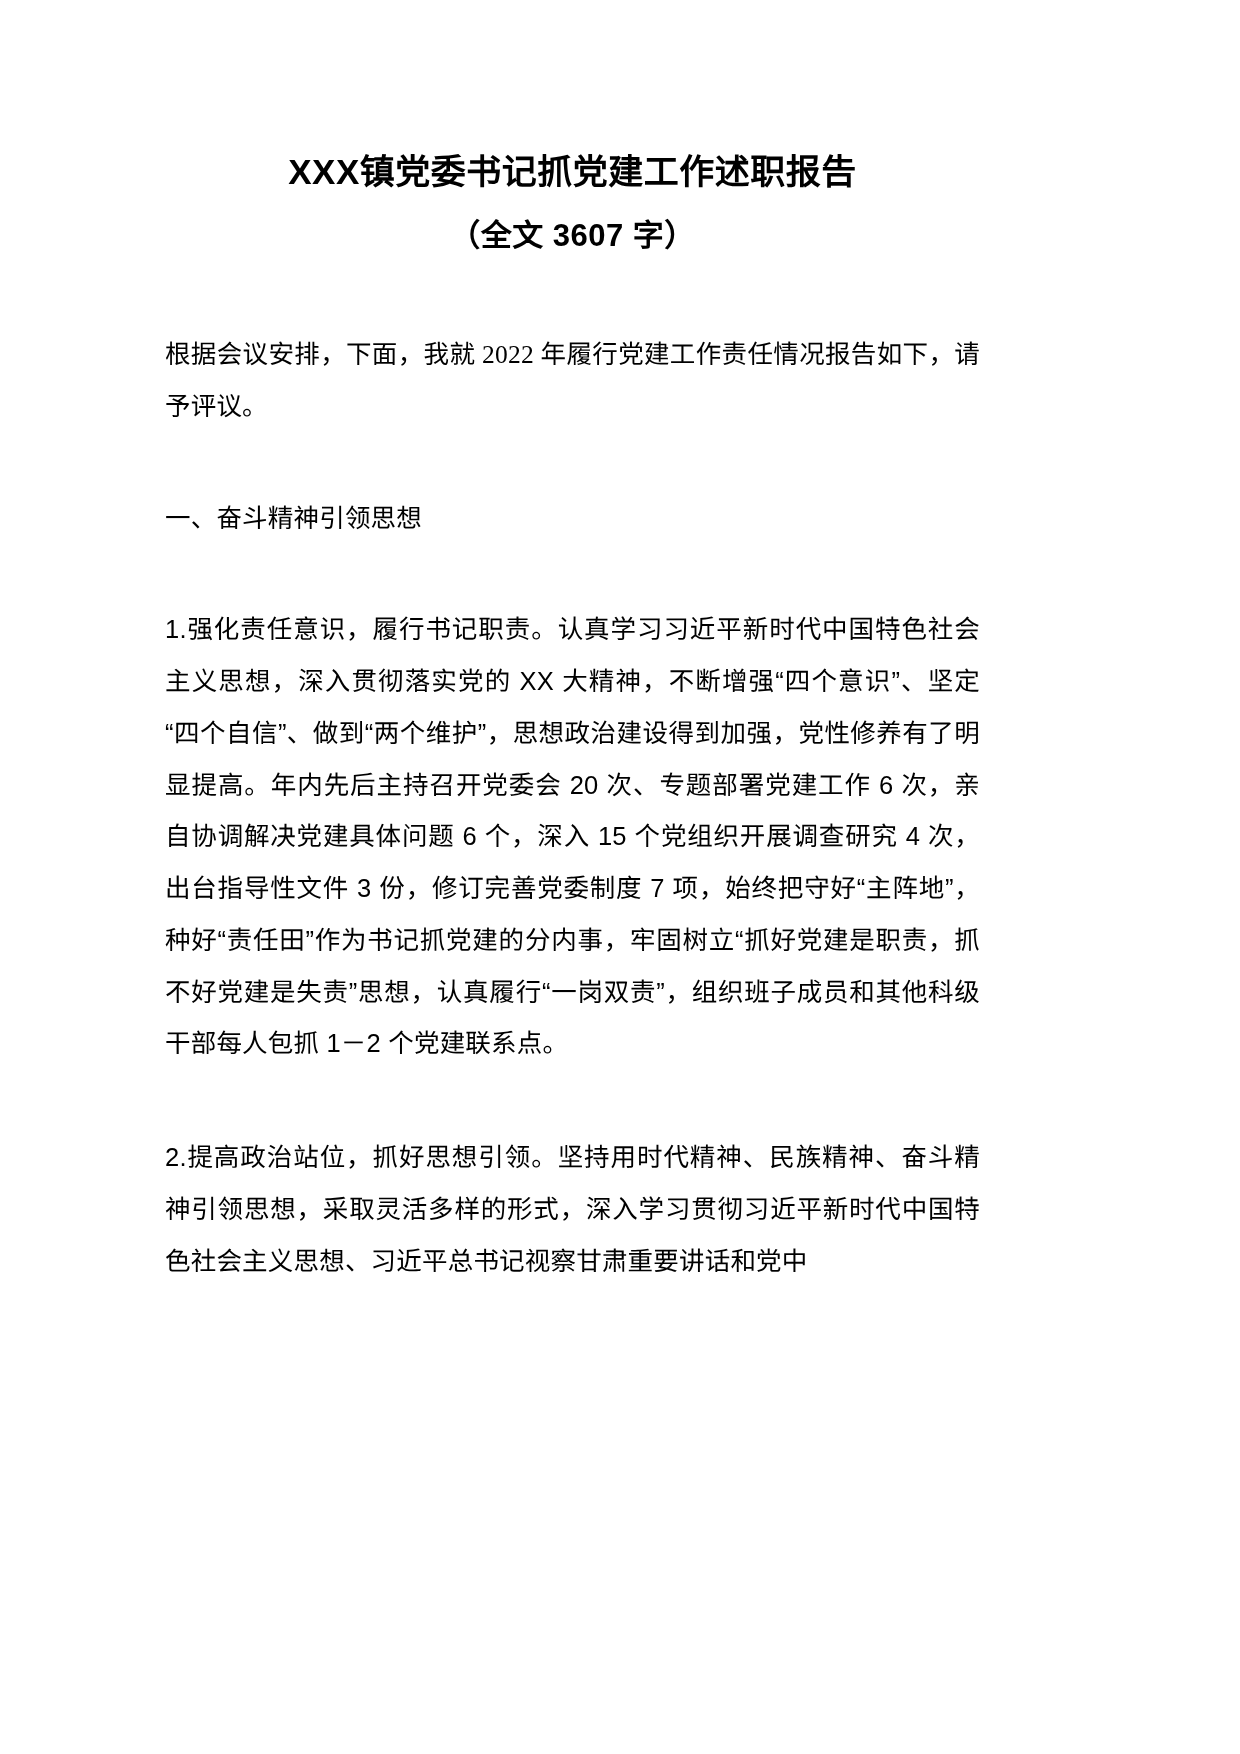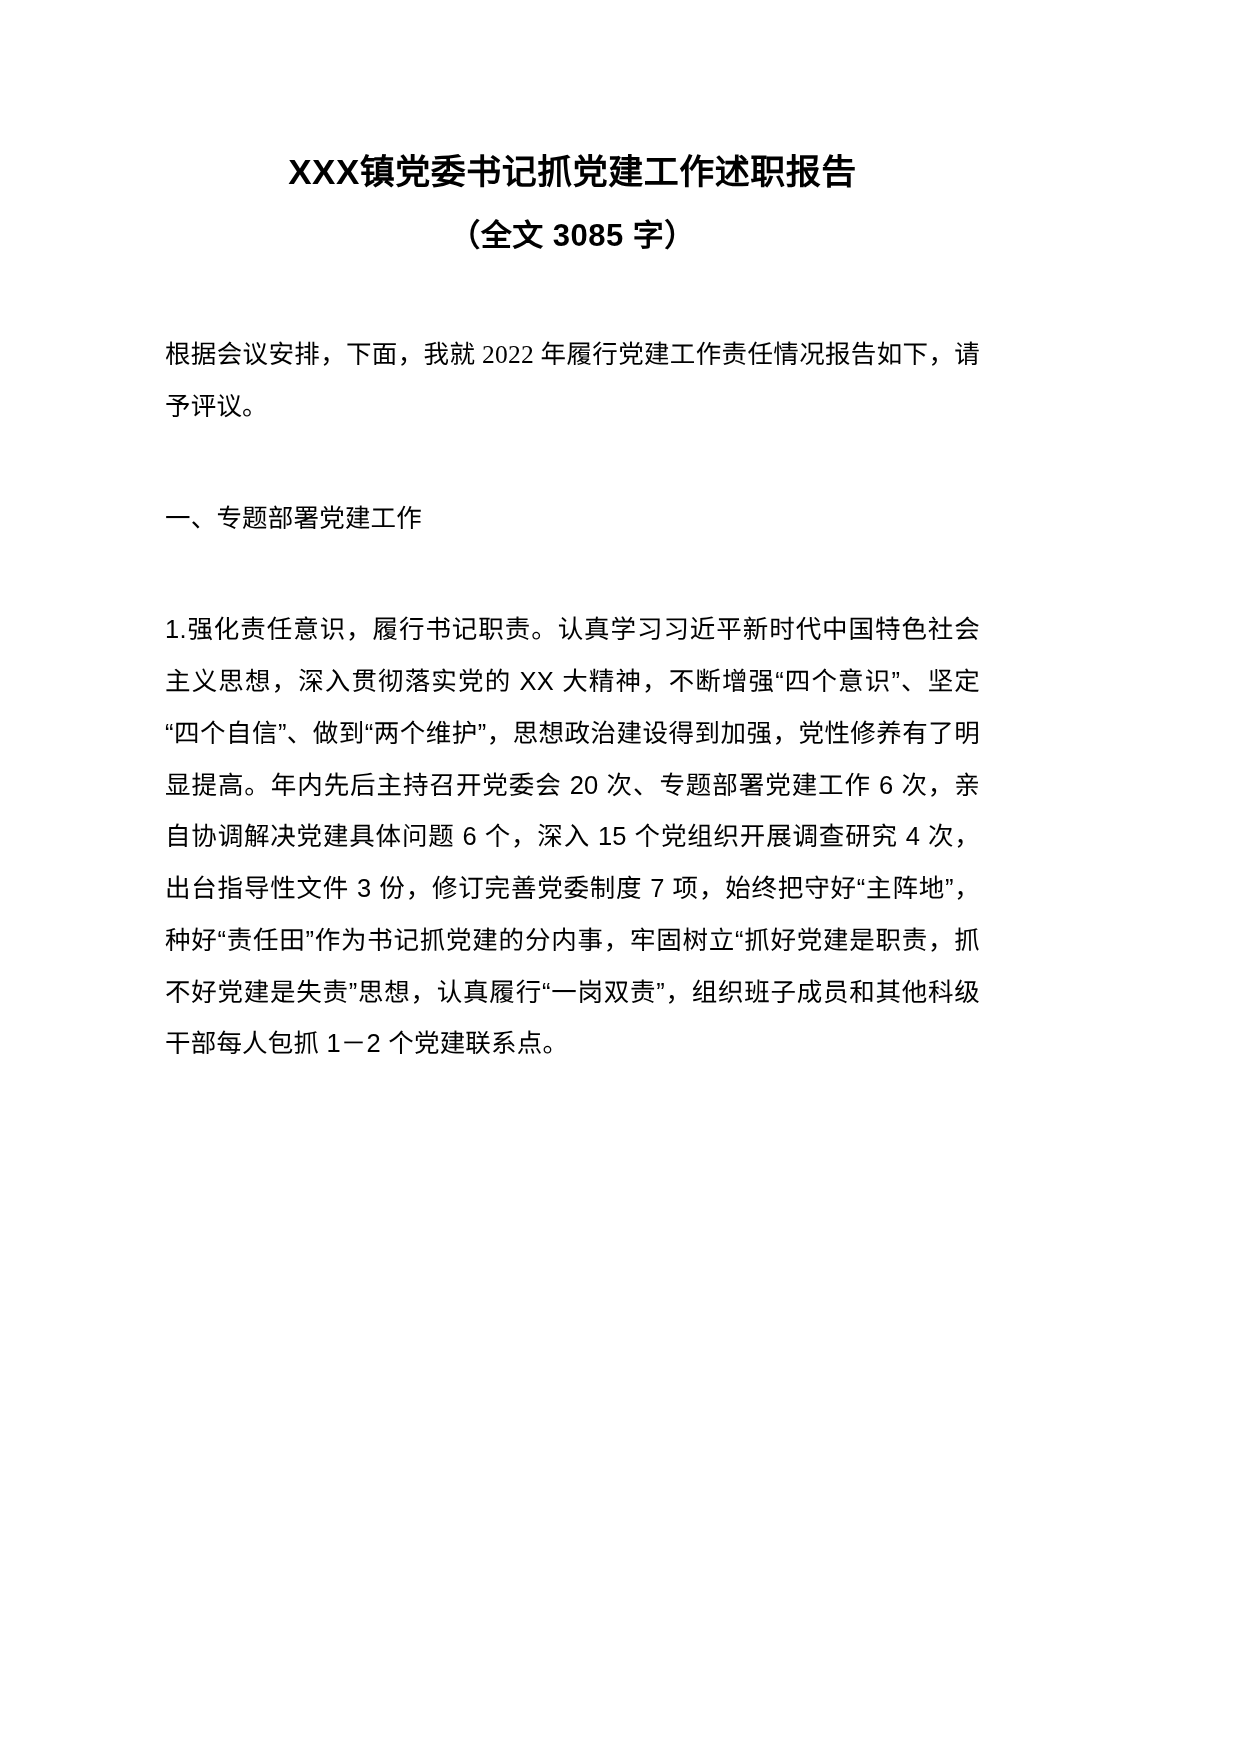--- a/index.html
+++ b/index.html
@@ -72,23 +72,24 @@
   }
 </style>
 </head>
 <body>
 
 <div class="page">
   <div class="content">
 
     <h1 class="doc-title">XXX镇党委书记抓党建工作述职报告</h1>
 
-    <h2 class="doc-subtitle">（全文 3085 字）</h2>
+    <h2 class="doc-subtitle">（全文 3607 字）</h2>
 
     <p class="body-para lead-para">根据会议安排，下面，我就 2022 年履行党建工作责任情况报告如下，请予评议。</p>
 
-    <p class="section-heading">一、专题部署党建工作</p>
+    <p class="section-heading">一、奋斗精神引领思想</p>
 
     <p class="body-para para-gap">1.强化责任意识，履行书记职责。认真学习习近平新时代中国特色社会主义思想，深入贯彻落实党的 XX 大精神，不断增强“四个意识”、坚定“四个自信”、做到“两个维护”，思想政治建设得到加强，党性修养有了明显提高。年内先后主持召开党委会 20 次、专题部署党建工作 6 次，亲自协调解决党建具体问题 6 个，深入 15 个党组织开展调查研究 4 次，出台指导性文件 3 份，修订完善党委制度 7 项，始终把守好“主阵地”，种好“责任田”作为书记抓党建的分内事，牢固树立“抓好党建是职责，抓不好党建是失责”思想，认真履行“一岗双责”，组织班子成员和其他科级干部每人包抓 1－2 个党建联系点。</p>
 
+    <p class="body-para para-gap-2">2.提高政治站位，抓好思想引领。坚持用时代精神、民族精神、奋斗精神引领思想，采取灵活多样的形式，深入学习贯彻习近平新时代中国特色社会主义思想、习近平总书记视察甘肃重要讲话和党中</p>
 
   </div>
 </div>
 
 </body></html>

